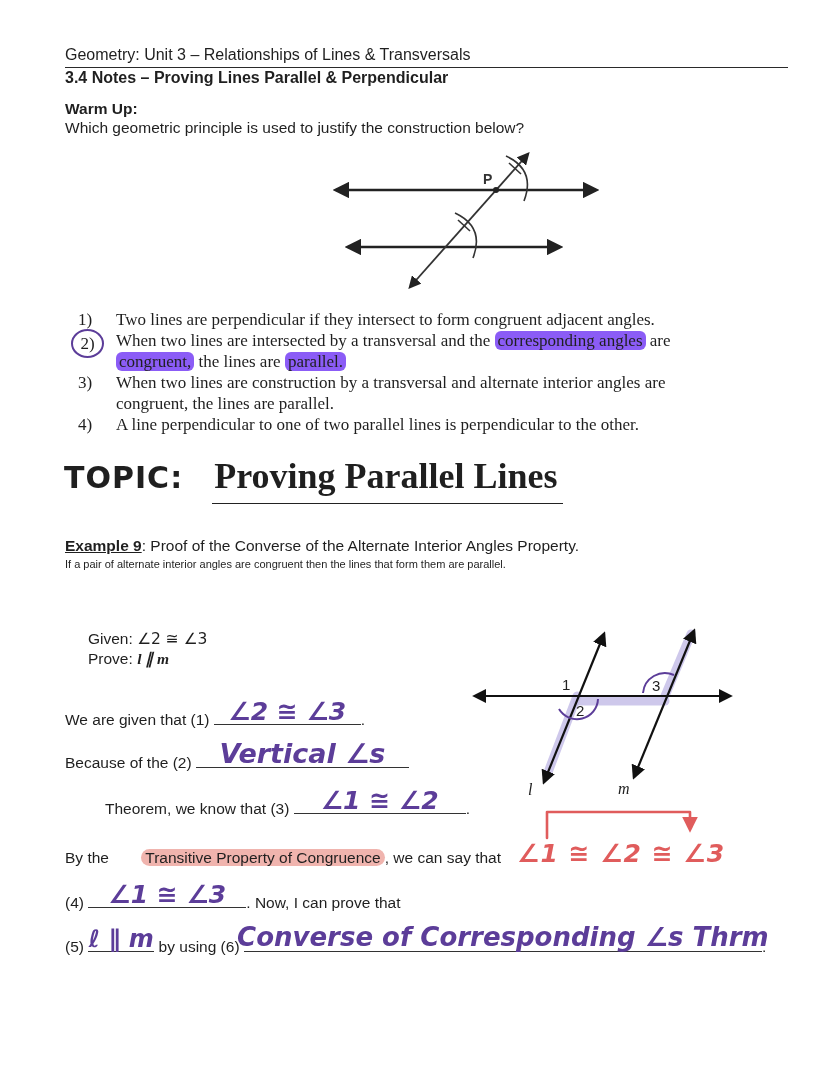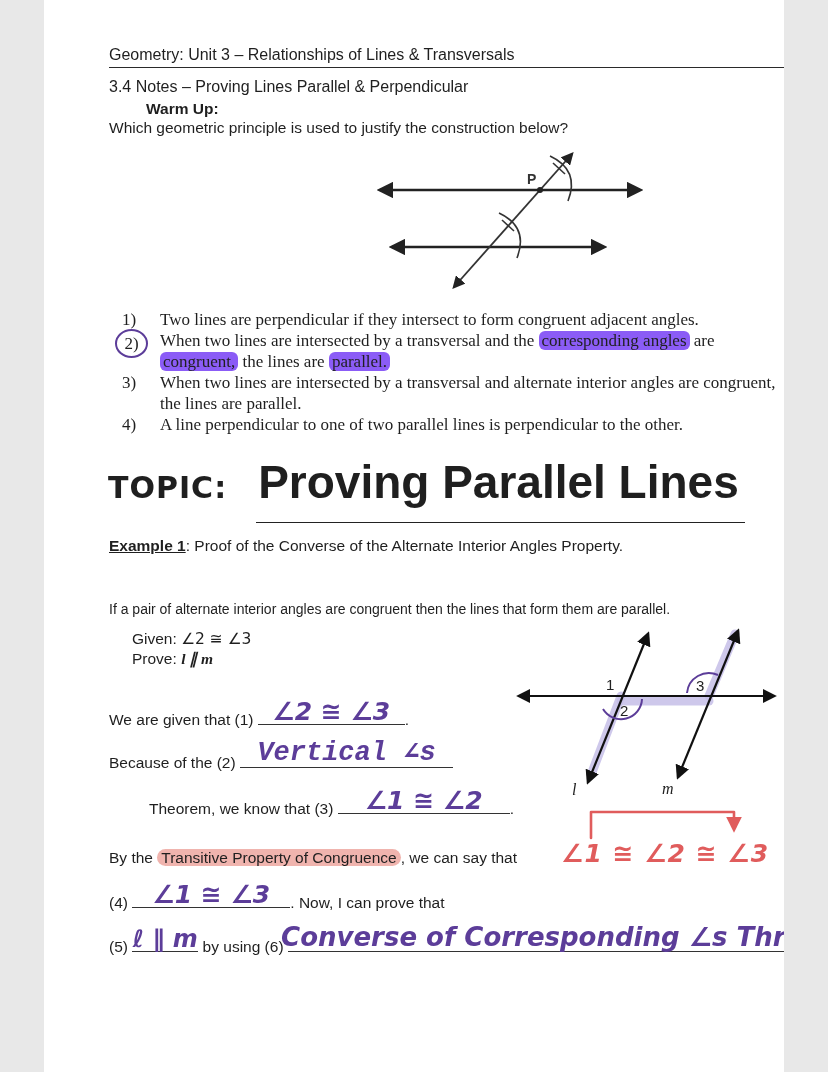--- a/index.html
+++ b/index.html
@@ -1,73 +1,73 @@
 <!DOCTYPE html>
 <html><head>
 <meta charset="utf-8">
 <style>
   html,body{margin:0;padding:0;background:#e8e8e8;}
-  .page{position:relative;width:740px;height:1072px;background:#ffffff;
+  .page{position:relative;width:828px;height:1072px;background:#ffffff;
         font-family:"Liberation Sans",sans-serif;color:#1f1f1f;overflow:hidden;
         margin:0 auto;}
   .abs{position:absolute;}
 
   
   .hdr-course{left:65px;top:46px;width:723px;font-size:16px;
               border-bottom:1.6px solid #2a2a2a;padding-bottom:3px;}
-  .hdr-notes{left:65px;top:78px;font-size:16px;font-weight:normal;}
-
-  
-  .warmup-label{left:65px;top:100px;font-size:15.5px;font-weight:bold;margin-left:37px;}
+  .hdr-notes{left:65px;top:69px;font-size:16px;font-weight:bold;}
+
+  
+  .warmup-label{left:65px;top:100px;font-size:15.5px;font-weight:bold;}
   .warmup-q{left:65px;top:119px;font-size:15.5px;}
 
   
   .construction{left:300px;top:146px;}
 
   
   .plist{left:78px;top:309px;width:660px;font-family:"Liberation Serif",serif;
          font-size:17px;line-height:21px;}
   .prow{display:flex;align-items:flex-start;}
   .pnum{width:38px;flex:0 0 38px;}
   .ptxt{flex:1;}
   .circled{display:inline-flex;align-items:center;justify-content:center;
            border:2px solid #5c3d99;border-radius:50%;width:29px;height:25px;
            margin-left:-7px;margin-top:-1px;}
   .hl-y{background:#8b5cf6;border-radius:6px;padding:0 3px;}
-  .hl-p{background:#f0b4ae;border-radius:9px;padding:0 4px;}
+  .hl-p{background:#f0b4ae;border-radius:9px;padding:0 4px;margin-left:28px;}
 
   
   .topic{left:64px;top:458px;display:flex;align-items:baseline;gap:29px;}
   .topic-label{font-family:"DejaVu Sans",sans-serif;font-weight:900;
                font-size:30px;letter-spacing:1px;}
-  .topic-title{font-family:Liberation Sans, sans-serif;font-weight:bold;font-size:46px;
-               line-height:1.05;border-bottom:1.8px solid #222;padding:0 6px 16px 2px;}
+  .topic-title{font-family:Liberation Serif, serif;font-weight:bold;font-size:36px;
+               line-height:1.05;border-bottom:1.8px solid #222;padding:0 6px 7px 2px;}
 
   
   .ex-line{left:65px;top:537px;font-size:15.5px;}
   .ex-label{font-weight:bold;text-decoration:underline;}
-  .ex-stmt{left:65px;top:601px;font-size:14px;}
+  .ex-stmt{left:65px;top:558px;font-size:11px;}
 
   
   .givenprove{left:88px;top:629px;font-size:15.5px;line-height:20px;}
   .mathsym{font-family:"DejaVu Sans",sans-serif;}
   .lm{font-family:"Liberation Serif",serif;font-style:italic;font-weight:bold;text-align:right;}
 
   
   .diagram2{left:458px;top:613px;}
 
   
   .pline{font-size:15.5px;white-space:nowrap;}
   .blank{display:inline-block;border-bottom:1.6px solid #333;position:relative;
          vertical-align:baseline;height:14px;}
   .hand{font-family:"DejaVu Sans",sans-serif;font-style:italic;font-weight:600;
         color:#5c3d99;position:absolute;left:50%;transform:translateX(-50%);
         bottom:0px;white-space:nowrap;line-height:1;}
   .l1{left:65px;top:710px;} .l1 .blank{width:147px;} .l1 .hand{font-size:25px;}
-  .l2{left:65px;top:753px;} .l2 .blank{width:213px;} .l2 .hand{font-size:27px;font-family:Liberation Mono, monospace;}
+  .l2{left:65px;top:753px;} .l2 .blank{width:213px;} .l2 .hand{font-size:27px;}
   .l3{left:65px;top:799px;margin-left:40px;} .l3 .blank{width:172px;} .l3 .hand{font-size:25px;}
   .l4{left:65px;top:849px;}
   .l5{left:65px;top:893px;} .l5 .blank{width:158px;} .l5 .hand{font-size:25px;}
   .l6{left:65px;top:937px;}
   .l6 .blank-a{width:66px;} .l6 .blank-a .hand{font-size:24px;margin-top:40px;}
   .l6 .blank-b{width:518px;} .l6 .blank-b .hand{font-size:26px;bottom:1px;}
 
   
   .annotation{left:503px;top:798px;}
 </style>
@@ -103,35 +103,35 @@
     <div class="prow">
       <span class="pnum">1)</span>
       <span class="ptxt">Two lines are perpendicular if they intersect to form congruent adjacent angles.</span>
     </div>
     <div class="prow">
       <span class="pnum"><span class="circled">2)</span></span>
       <span class="ptxt"><span>When two lines are intersected by a transversal and the </span><span class="hl-y">corresponding angles</span><span> are </span><span class="hl-y">congruent,</span><span> the lines are </span><span class="hl-y">parallel.</span></span>
     </div>
     <div class="prow">
       <span class="pnum">3)</span>
-      <span class="ptxt">When two lines are intersected by a transversal and alternate interior angles are congruent, the lines are parallel.</span>
+      <span class="ptxt">When two lines are construction by a transversal and alternate interior angles are congruent, the lines are parallel.</span>
     </div>
     <div class="prow">
       <span class="pnum">4)</span>
       <span class="ptxt">A line perpendicular to one of two parallel lines is perpendicular to the other.</span>
     </div>
   </div>
 
   <div class="abs topic">
     <span class="topic-label">TOPIC:</span>
     <span class="topic-title">Proving Parallel Lines</span>
   </div>
 
   <div class="abs ex-line">
-    <span class="ex-label">Example 1</span><span>:  Proof of the Converse of the Alternate Interior Angles Property.</span>
+    <span class="ex-label">Example 9</span><span>:  Proof of the Converse of the Alternate Interior Angles Property.</span>
   </div>
   <div class="abs ex-stmt">If a pair of alternate interior angles are congruent then the lines that form them are parallel.</div>
 
   <div class="abs givenprove">
     <div>
       <span>Given:</span>
       <span class="mathsym">∠2 ≅ ∠3</span>
     </div>
     <div>
       <span>Prove:</span>

